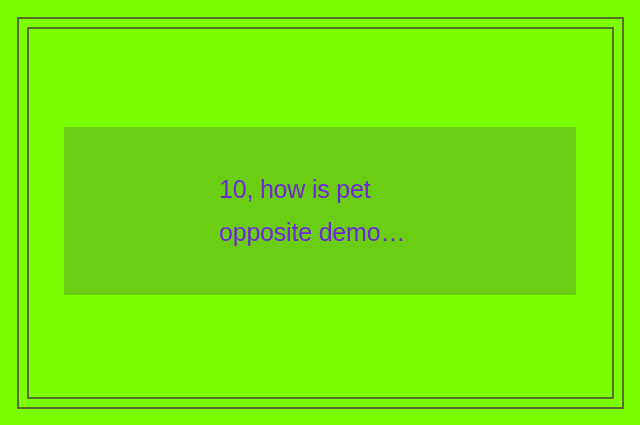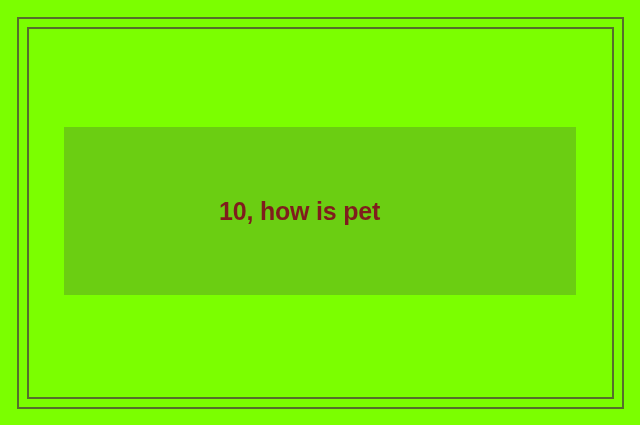--- a/index.html
+++ b/index.html
@@ -54,34 +54,35 @@
     height: 168px;
     background: #6bce12;
     box-sizing: border-box;
     display: flex;
     flex-direction: column;
     justify-content: center;
     padding-left: 155px;
   }
 
   .caption-line {
-    color: #7f1d1d;
+    color: #6d28d9;
     font-family: "Liberation Sans", sans-serif;
     font-size: 25px;
-    font-weight: bold;
+    font-weight: normal;
     line-height: 43px;
     letter-spacing: -0.2px;
     white-space: nowrap;
   }
 </style>
 </head>
 <body>
 
 <div class="slide-canvas">
 
   <div class="frame-outer"></div>
   <div class="frame-inner"></div>
 
   <div class="caption-panel">
     <div class="caption-line">10, how is pet</div>
+    <div class="caption-line">opposite demo…</div>
   </div>
 
 </div>
 
 </body></html>

